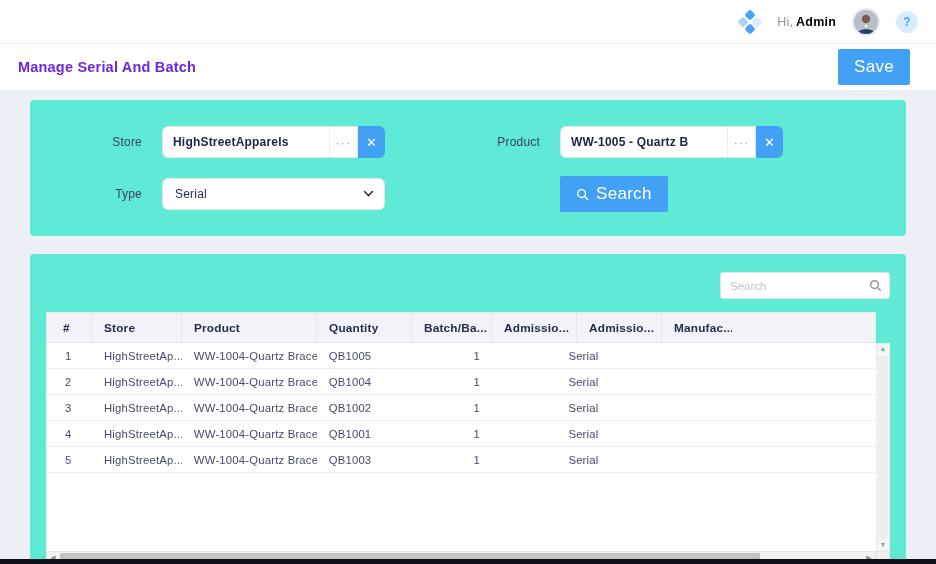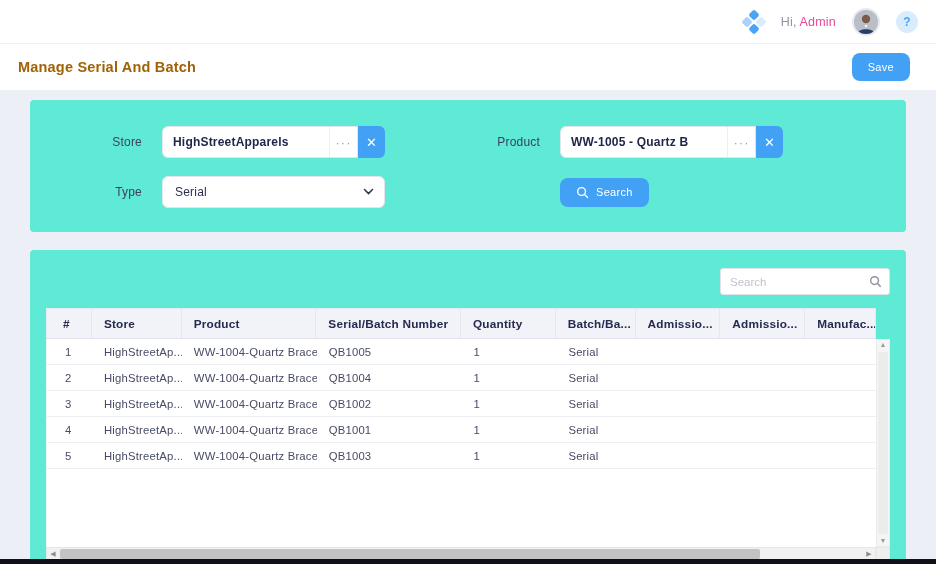--- a/index.html
+++ b/index.html
@@ -17,40 +17,40 @@
     display:flex; align-items:center; justify-content:flex-end;
     padding-right:18px; gap:16px;
   }
   .apps-icon { width:22px; height:22px; position:relative; cursor:pointer; }
   .apps-icon i { position:absolute; width:8px; height:8px; transform:rotate(45deg); border-radius:2px; }
   .apps-icon i:nth-child(1){ top:0; left:7px; background:#4aa3f7; }
   .apps-icon i:nth-child(2){ top:7px; left:0; background:#a9d3fb; }
   .apps-icon i:nth-child(3){ top:7px; left:14px; background:#d9ebfd; }
   .apps-icon i:nth-child(4){ top:14px; left:7px; background:#4aa3f7; }
   .greet { font-size:12.5px; color:#8f93a3; }
-  .greet b { color:#ec4899; font-weight:400; margin-left:3px; }
+  .greet b { color:#000000; font-weight:700; margin-left:3px; }
   .avatar {
     width:28px; height:28px; border-radius:50%; overflow:hidden;
     background:#cfd3da; border:2px solid #e8eaef; cursor:pointer; flex:0 0 auto;
   }
   .help-btn {
     width:22px; height:22px; border-radius:50%; background:#d9ecfd;
     color:#4aa3f7; font-size:12px; font-weight:bold;
     display:flex; align-items:center; justify-content:center; cursor:pointer;
   }
   
   .titlebar {
     height:46px; background:#fff;
     display:flex; align-items:center; justify-content:space-between;
     padding:0 26px 0 18px;
   }
-  .page-title { font-size:14.5px; font-weight:600; color:#a16207; }
+  .page-title { font-size:14.5px; font-weight:600; color:#6d28d9; }
   .btn-primary {
-    background:#42a1f5; color:#fff; border:none; border-radius:8px;
-    font-size:11px; font-family:inherit; padding:8px 16px; cursor:pointer;
+    background:#42a1f5; color:#fff; border:none; border-radius:2px;
+    font-size:17px; font-family:inherit; padding:8px 16px; cursor:pointer;
     display:inline-flex; align-items:center; gap:7px; letter-spacing:.3px;
   }
   
   .card { background:#5eead4; border-radius:4px; margin:0 30px; }
   .filter-card { margin-top:10px; padding:26px 40px 24px 40px; }
   .filter-grid { display:grid; grid-template-columns:1fr 1fr; row-gap:18px; }
   .field { display:flex; align-items:center; }
   .field > label {
     width:72px; text-align:right; margin-right:20px;
     font-size:12px; color:#3d4060; flex:0 0 auto;
@@ -218,21 +218,20 @@
         <line class="mag" x1="9.2" y1="9.2" x2="12.6" y2="12.6"></line>
       </svg>
     </div>
   </div>
 
   <div class="grid-wrap">
     <div class="grid-header">
       <div class="gh-cell c0">#</div>
       <div class="gh-cell c1">Store</div>
       <div class="gh-cell c2">Product</div>
-      <div class="gh-cell c3">Serial/Batch Number</div>
       <div class="gh-cell c4">Quantity</div>
       <div class="gh-cell c5">Batch/Ba...</div>
       <div class="gh-cell c6">Admissio...</div>
       <div class="gh-cell c7">Admissio...</div>
       <div class="gh-cell c8">Manufac...</div>
     </div>
 
     <div class="grid-body">
         <div class="grid-row">
         <div class="gb-cell c0">1</div>

